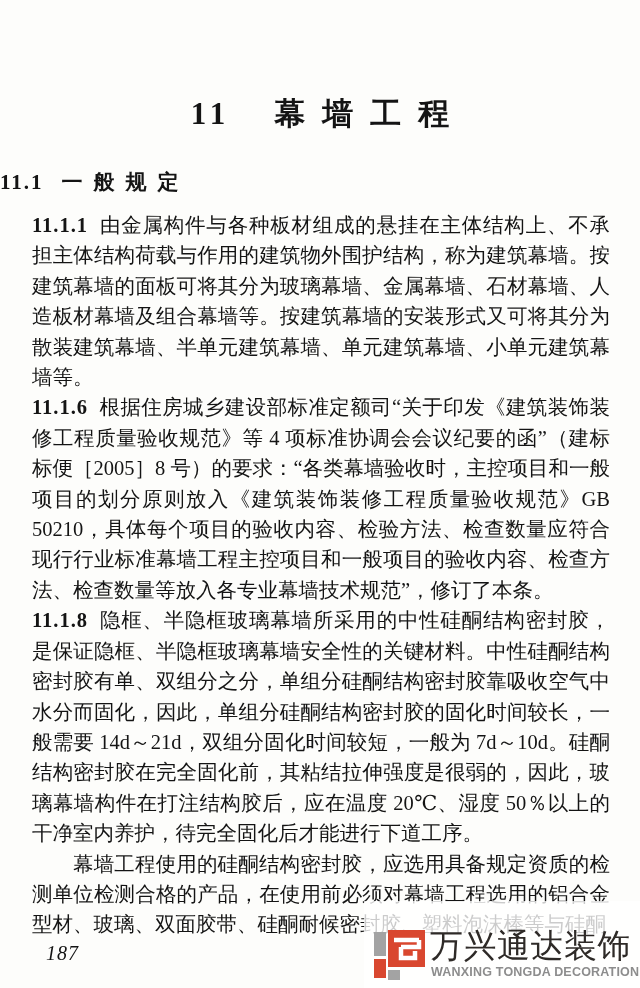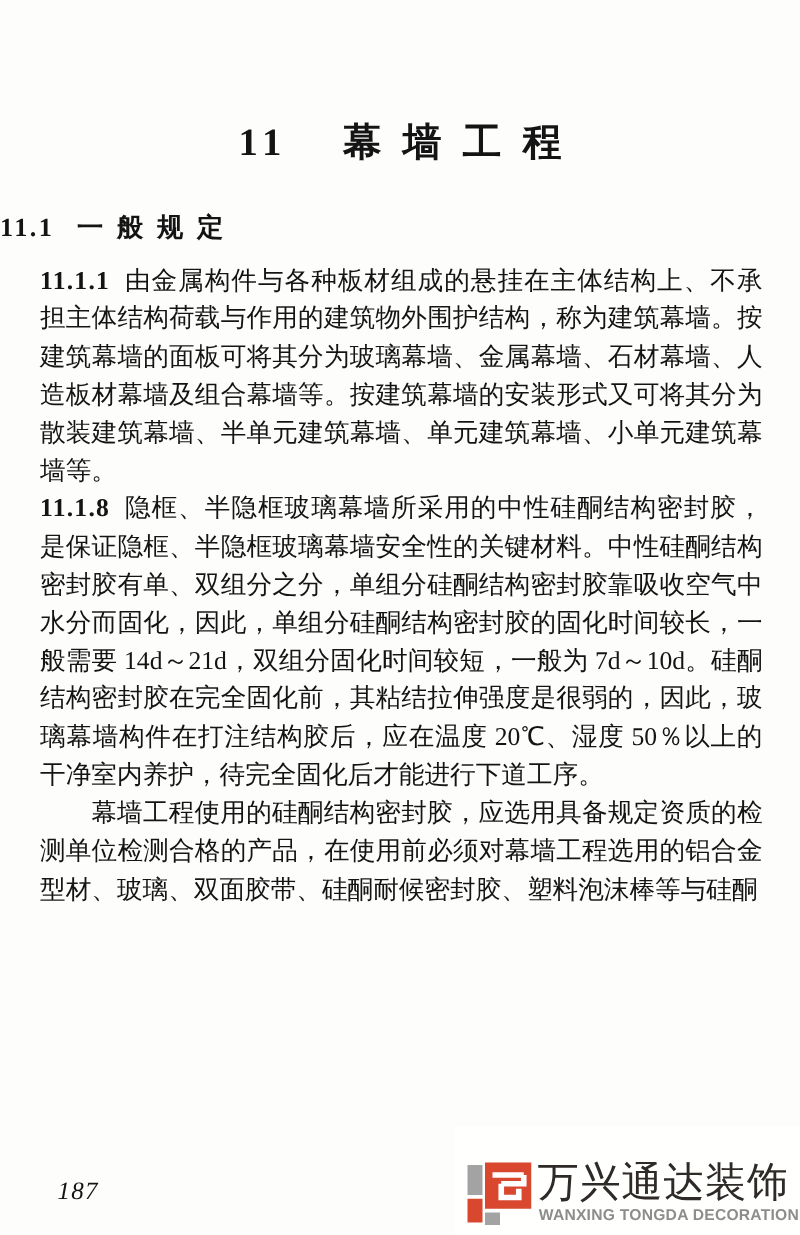--- a/index.html
+++ b/index.html
@@ -35,21 +35,20 @@
   .section-title .txt { letter-spacing: 11px; margin-right: -11px; }
   .body-text {
     position: absolute;
     left: 32px;
     top: 210px;
     width: 578px;
     font-size: 20.5px;
     line-height: 30.4px;
     text-align: justify;
     text-justify: inter-character;
-    font-family: Liberation Serif, serif;
   }
   .body-text p { margin: 0; }
   .body-text p.indent { text-indent: 2em; }
   .clause-num {
     font-weight: bold;
     margin-right: 11px;
     letter-spacing: 1px;
   }
   .clause-num:empty { display: none; margin: 0; }
   .page-number {
@@ -93,20 +92,21 @@
 <body>
 
 <div class="page">
 
   <h1 class="chapter-title"><span class="num">11</span><span class="txt">幕墙工程</span></h1>
 
   <h2 class="section-title"><span class="num">11.1</span><span class="txt">一般规定</span></h2>
 
   <div class="body-text">
     <p><span class="clause-num">11.1.1</span><span>由金属构件与各种板材组成的悬挂在主体结构上、不承担主体结构荷载与作用的建筑物外围护结构，称为建筑幕墙。按建筑幕墙的面板可将其分为玻璃幕墙、金属幕墙、石材幕墙、人造板材幕墙及组合幕墙等。按建筑幕墙的安装形式又可将其分为散装建筑幕墙、半单元建筑幕墙、单元建筑幕墙、小单元建筑幕墙等。</span></p>
+    <p><span class="clause-num">11.1.6</span><span>根据住房城乡建设部标准定额司“关于印发《建筑装饰装修工程质量验收规范》等 4 项标准协调会会议纪要的函”（建标标便［2005］8 号）的要求：“各类幕墙验收时，主控项目和一般项目的划分原则放入《建筑装饰装修工程质量验收规范》GB 50210，具体每个项目的验收内容、检验方法、检查数量应符合现行行业标准幕墙工程主控项目和一般项目的验收内容、检查方法、检查数量等放入各专业幕墙技术规范”，修订了本条。</span></p>
     <p><span class="clause-num">11.1.8</span><span>隐框、半隐框玻璃幕墙所采用的中性硅酮结构密封胶，是保证隐框、半隐框玻璃幕墙安全性的关键材料。中性硅酮结构密封胶有单、双组分之分，单组分硅酮结构密封胶靠吸收空气中水分而固化，因此，单组分硅酮结构密封胶的固化时间较长，一般需要 14d～21d，双组分固化时间较短，一般为 7d～10d。硅酮结构密封胶在完全固化前，其粘结拉伸强度是很弱的，因此，玻璃幕墙构件在打注结构胶后，应在温度 20℃、湿度 50％以上的干净室内养护，待完全固化后才能进行下道工序。</span></p>
     <p class="indent"><span>幕墙工程使用的硅酮结构密封胶，应选用具备规定资质的检测单位检测合格的产品，在使用前必须对幕墙工程选用的铝合金型材、玻璃、双面胶带、硅酮耐候密封胶、塑料泡沫棒等与硅酮</span></p>
   </div>
 
   <div class="page-number">187</div>
 
   <div class="watermark">
     <div class="wm-logo">
       <div class="wm-sq sq-gray-top" style="background: rgb(163, 163, 163);"></div>
       <div class="wm-sq sq-red-main" style="background: rgb(217, 71, 47);">

